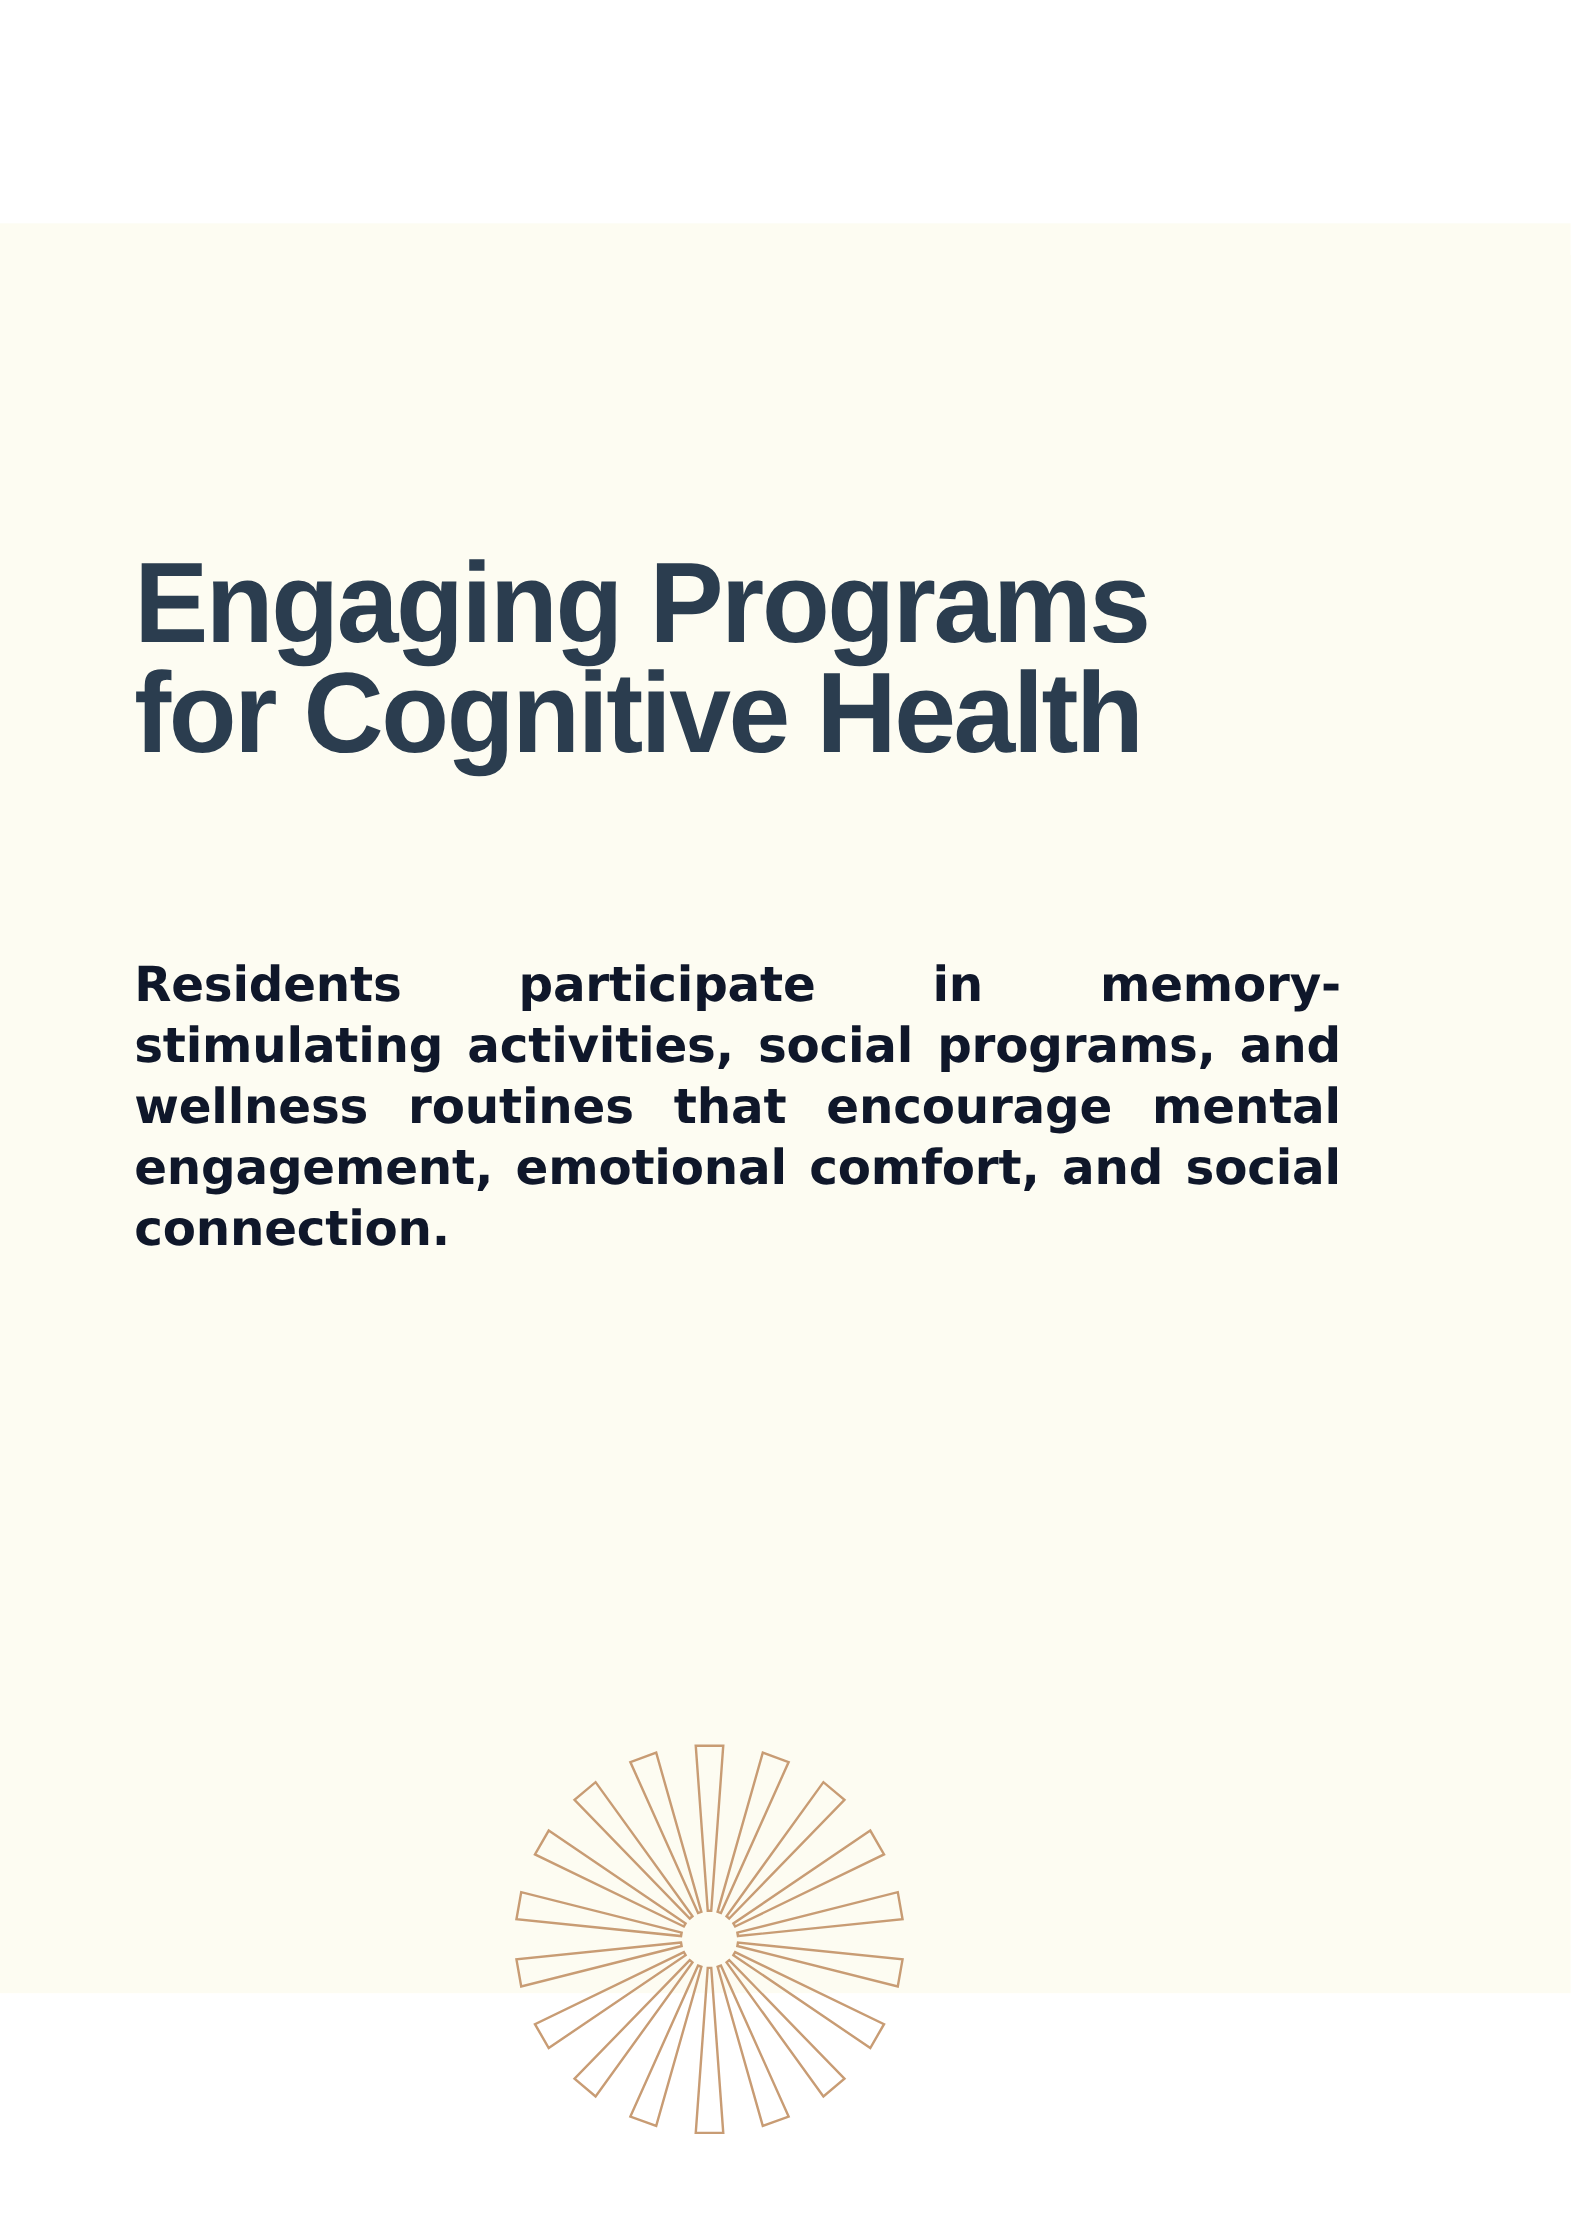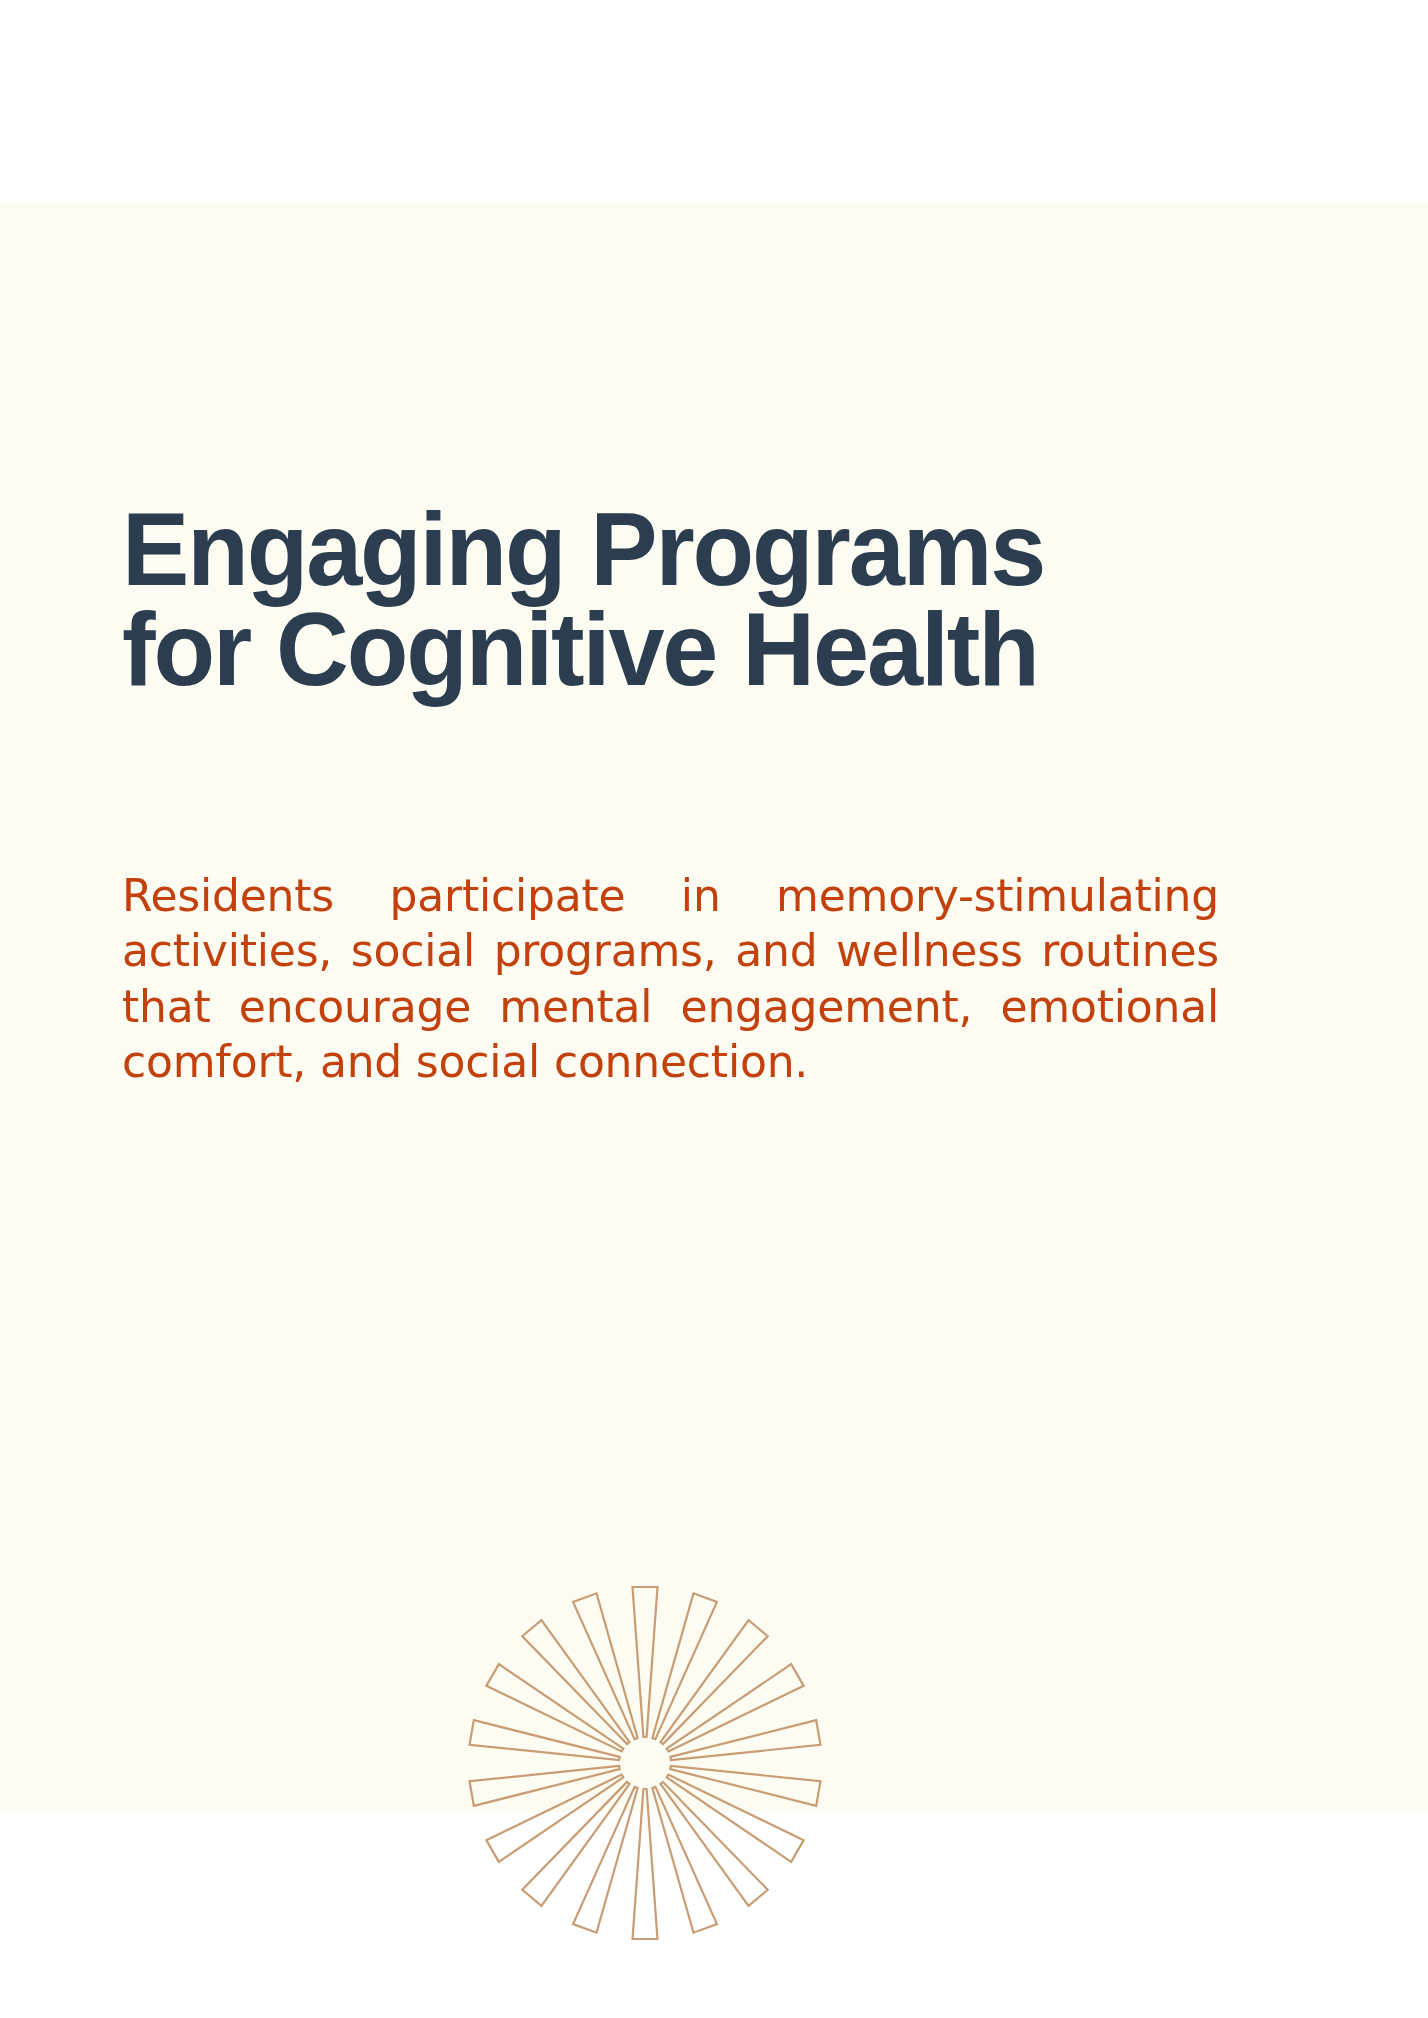--- a/index.html
+++ b/index.html
@@ -49,23 +49,23 @@
     white-space: pre-line;
   }
 
   
   .body-copy {
     position: absolute;
     left: 122px;
     top: 665px;
     width: 1097px;
     margin: 0;
-    color: #c2410c;
+    color: #0f172a;
     font-family: "DejaVu Sans", sans-serif;
-    font-weight: 400;
+    font-weight: 700;
     font-size: 44px;
     line-height: 1.26;
     text-align: justify;
     text-justify: inter-word;
     letter-spacing: -0.2px;
   }
 
   
   .ornament {
     position: absolute;

